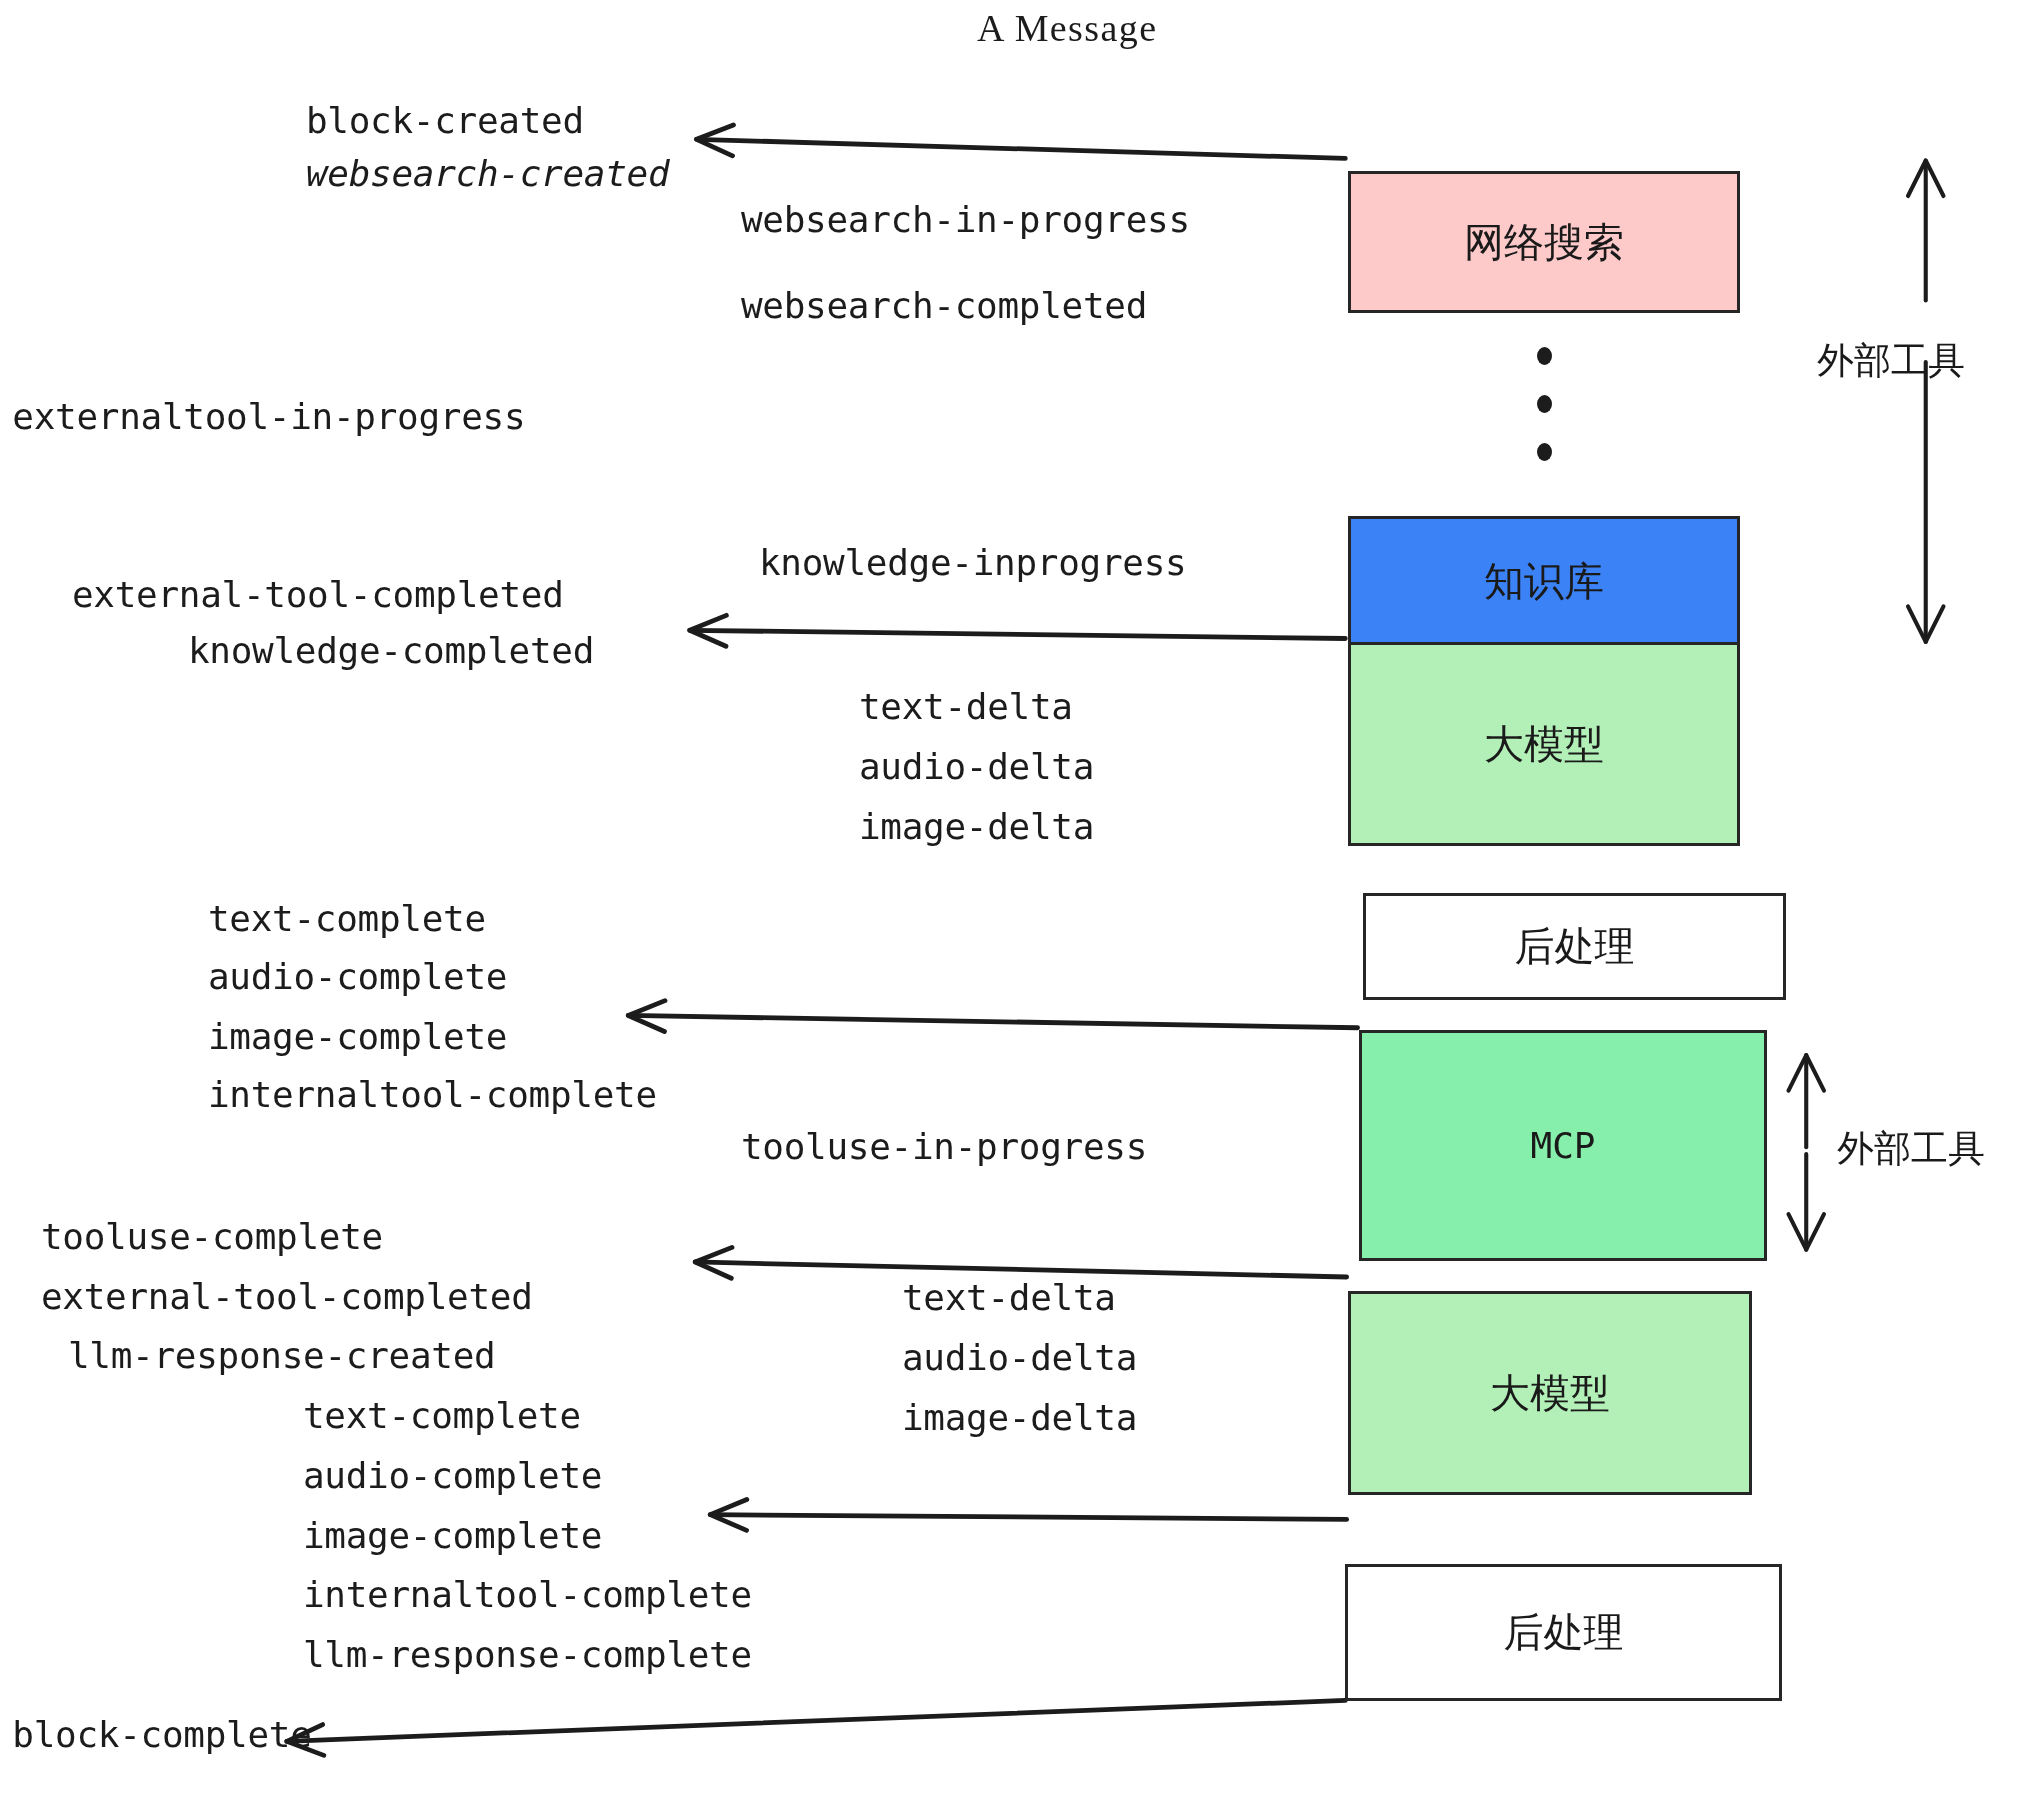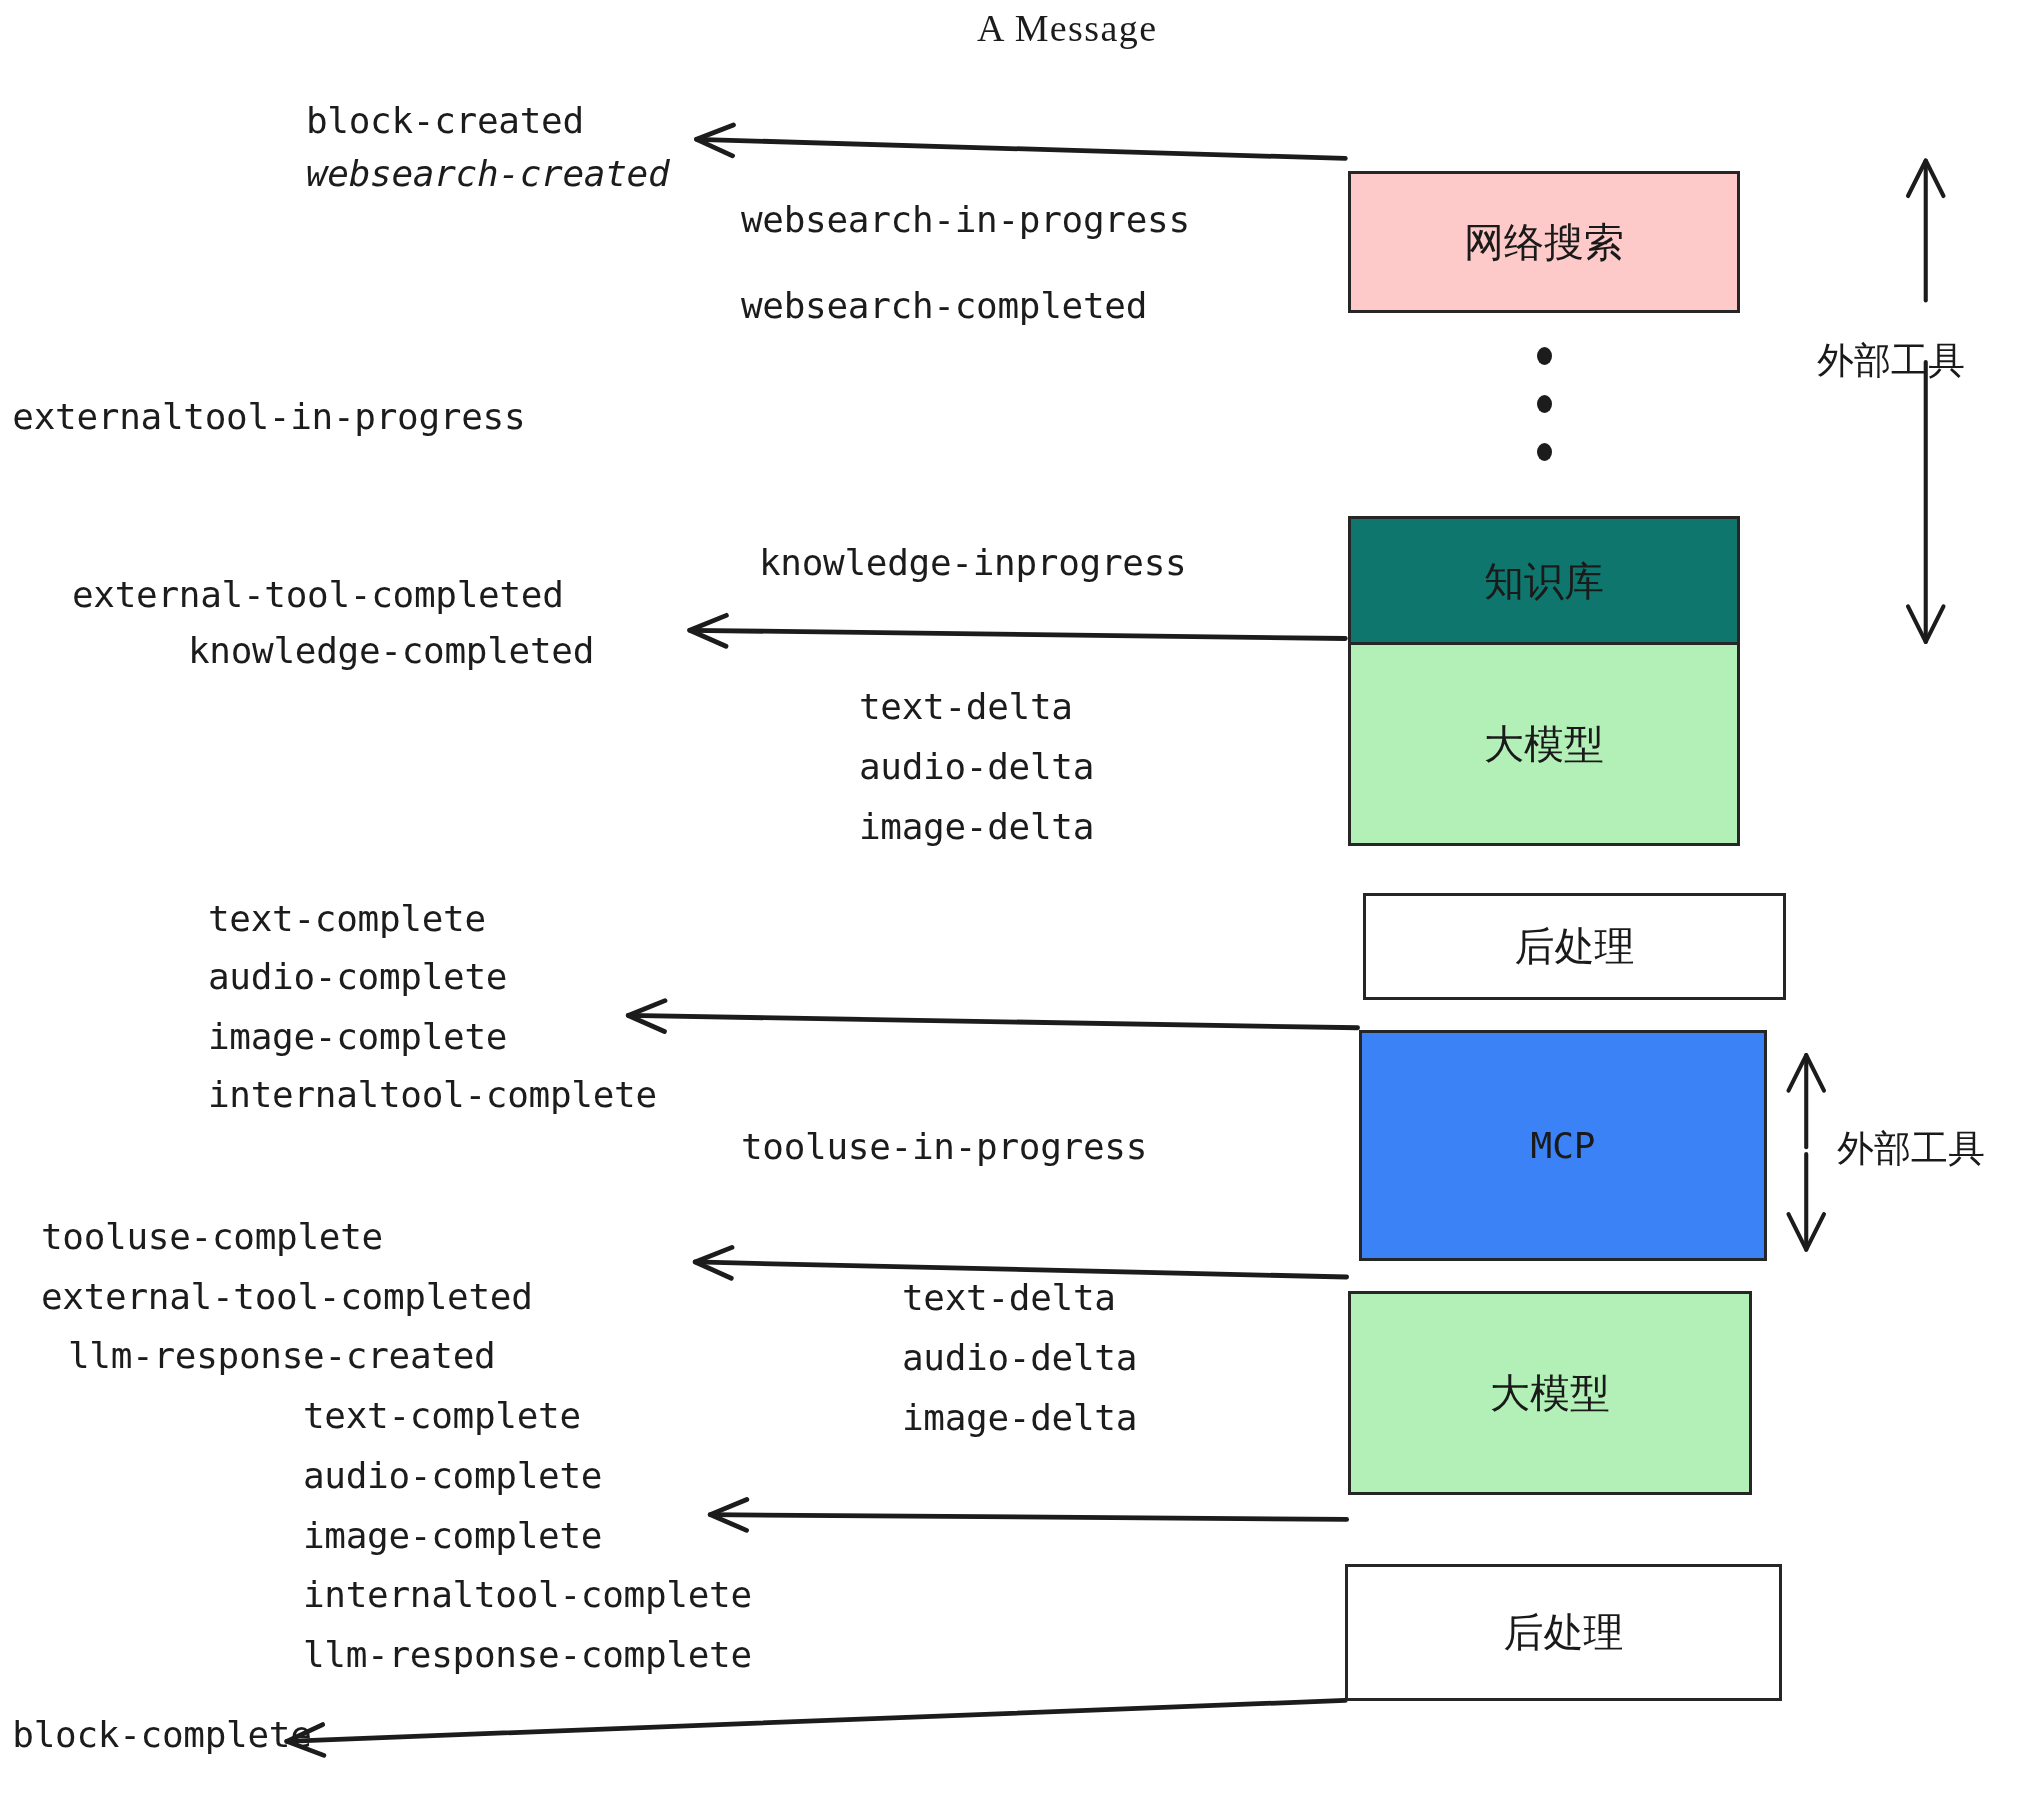--- a/index.html
+++ b/index.html
@@ -132,30 +132,30 @@
       <div class="evt" style="left: 303px; top: 1455px;">audio-complete</div>
       <div class="evt" style="left: 303px; top: 1515px;">image-complete</div>
       <div class="evt" style="left: 303px; top: 1574px;">internaltool-complete</div>
       <div class="evt" style="left: 303px; top: 1634px;">llm-response-complete</div>
       <div class="evt" style="left: 12.3px; top: 1714px;">block-complete</div>
     </div>
   <div id="nodes-host">
       <div class="boxlabel" style="left: 1348px; top: 171px; width: 392px; height: 142px; background: rgb(253, 201, 201);">
         <span>网络搜索</span>
       </div>
-      <div class="boxlabel" style="left: 1348px; top: 516px; width: 392px; height: 130px; background: #0f766e;">
+      <div class="boxlabel" style="left: 1348px; top: 516px; width: 392px; height: 130px; background: #3b82f6;">
         <span>知识库</span>
       </div>
       <div class="boxlabel" style="left: 1348px; top: 642px; width: 392px; height: 204px; background: rgb(179, 240, 184);">
         <span>大模型</span>
       </div>
       <div class="boxlabel" style="left: 1363px; top: 893px; width: 423px; height: 107px; background: rgb(255, 255, 255);">
         <span>后处理</span>
       </div>
-      <div class="boxlabel mono" style="left: 1359px; top: 1030px; width: 408px; height: 231px; background: #3b82f6;">
+      <div class="boxlabel mono" style="left: 1359px; top: 1030px; width: 408px; height: 231px; background: #86efac;">
         <span>MCP</span>
       </div>
       <div class="boxlabel" style="left: 1348px; top: 1291px; width: 404px; height: 204px; background: rgb(179, 240, 184);">
         <span>大模型</span>
       </div>
       <div class="boxlabel" style="left: 1345px; top: 1564px; width: 437px; height: 137px; background: rgb(255, 255, 255);">
         <span>后处理</span>
       </div>
     </div>
   <div id="sides-host">

